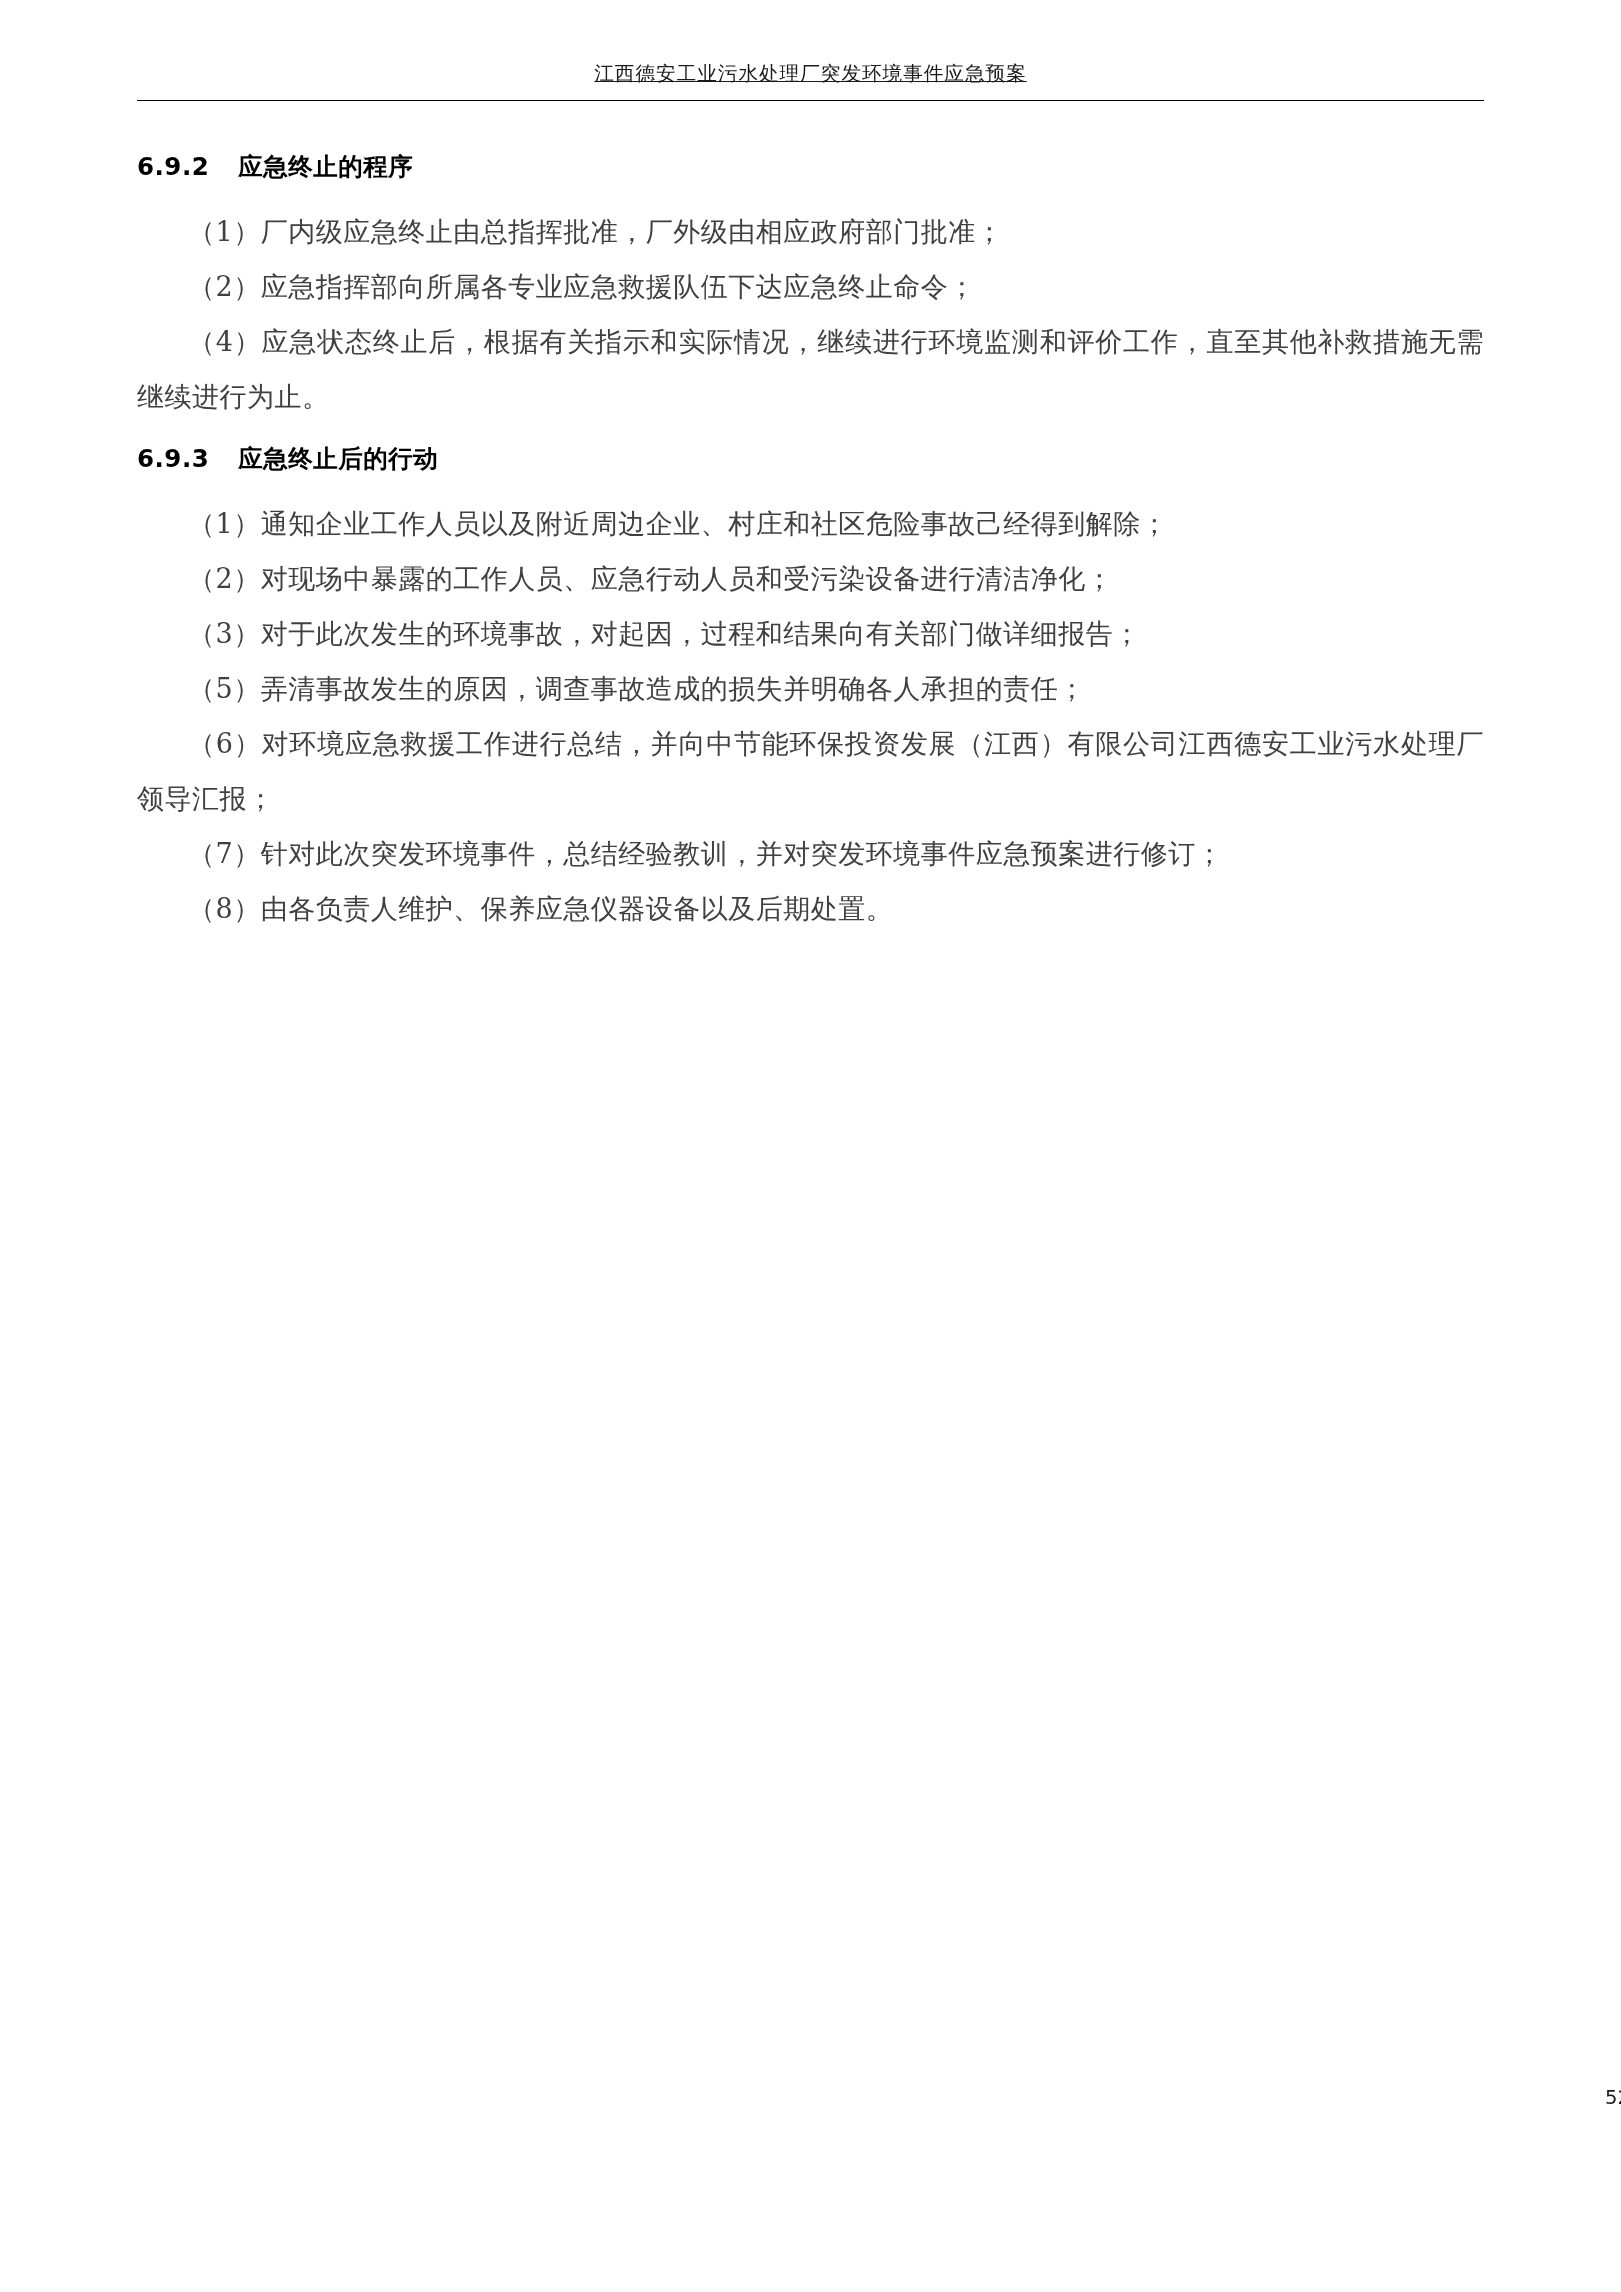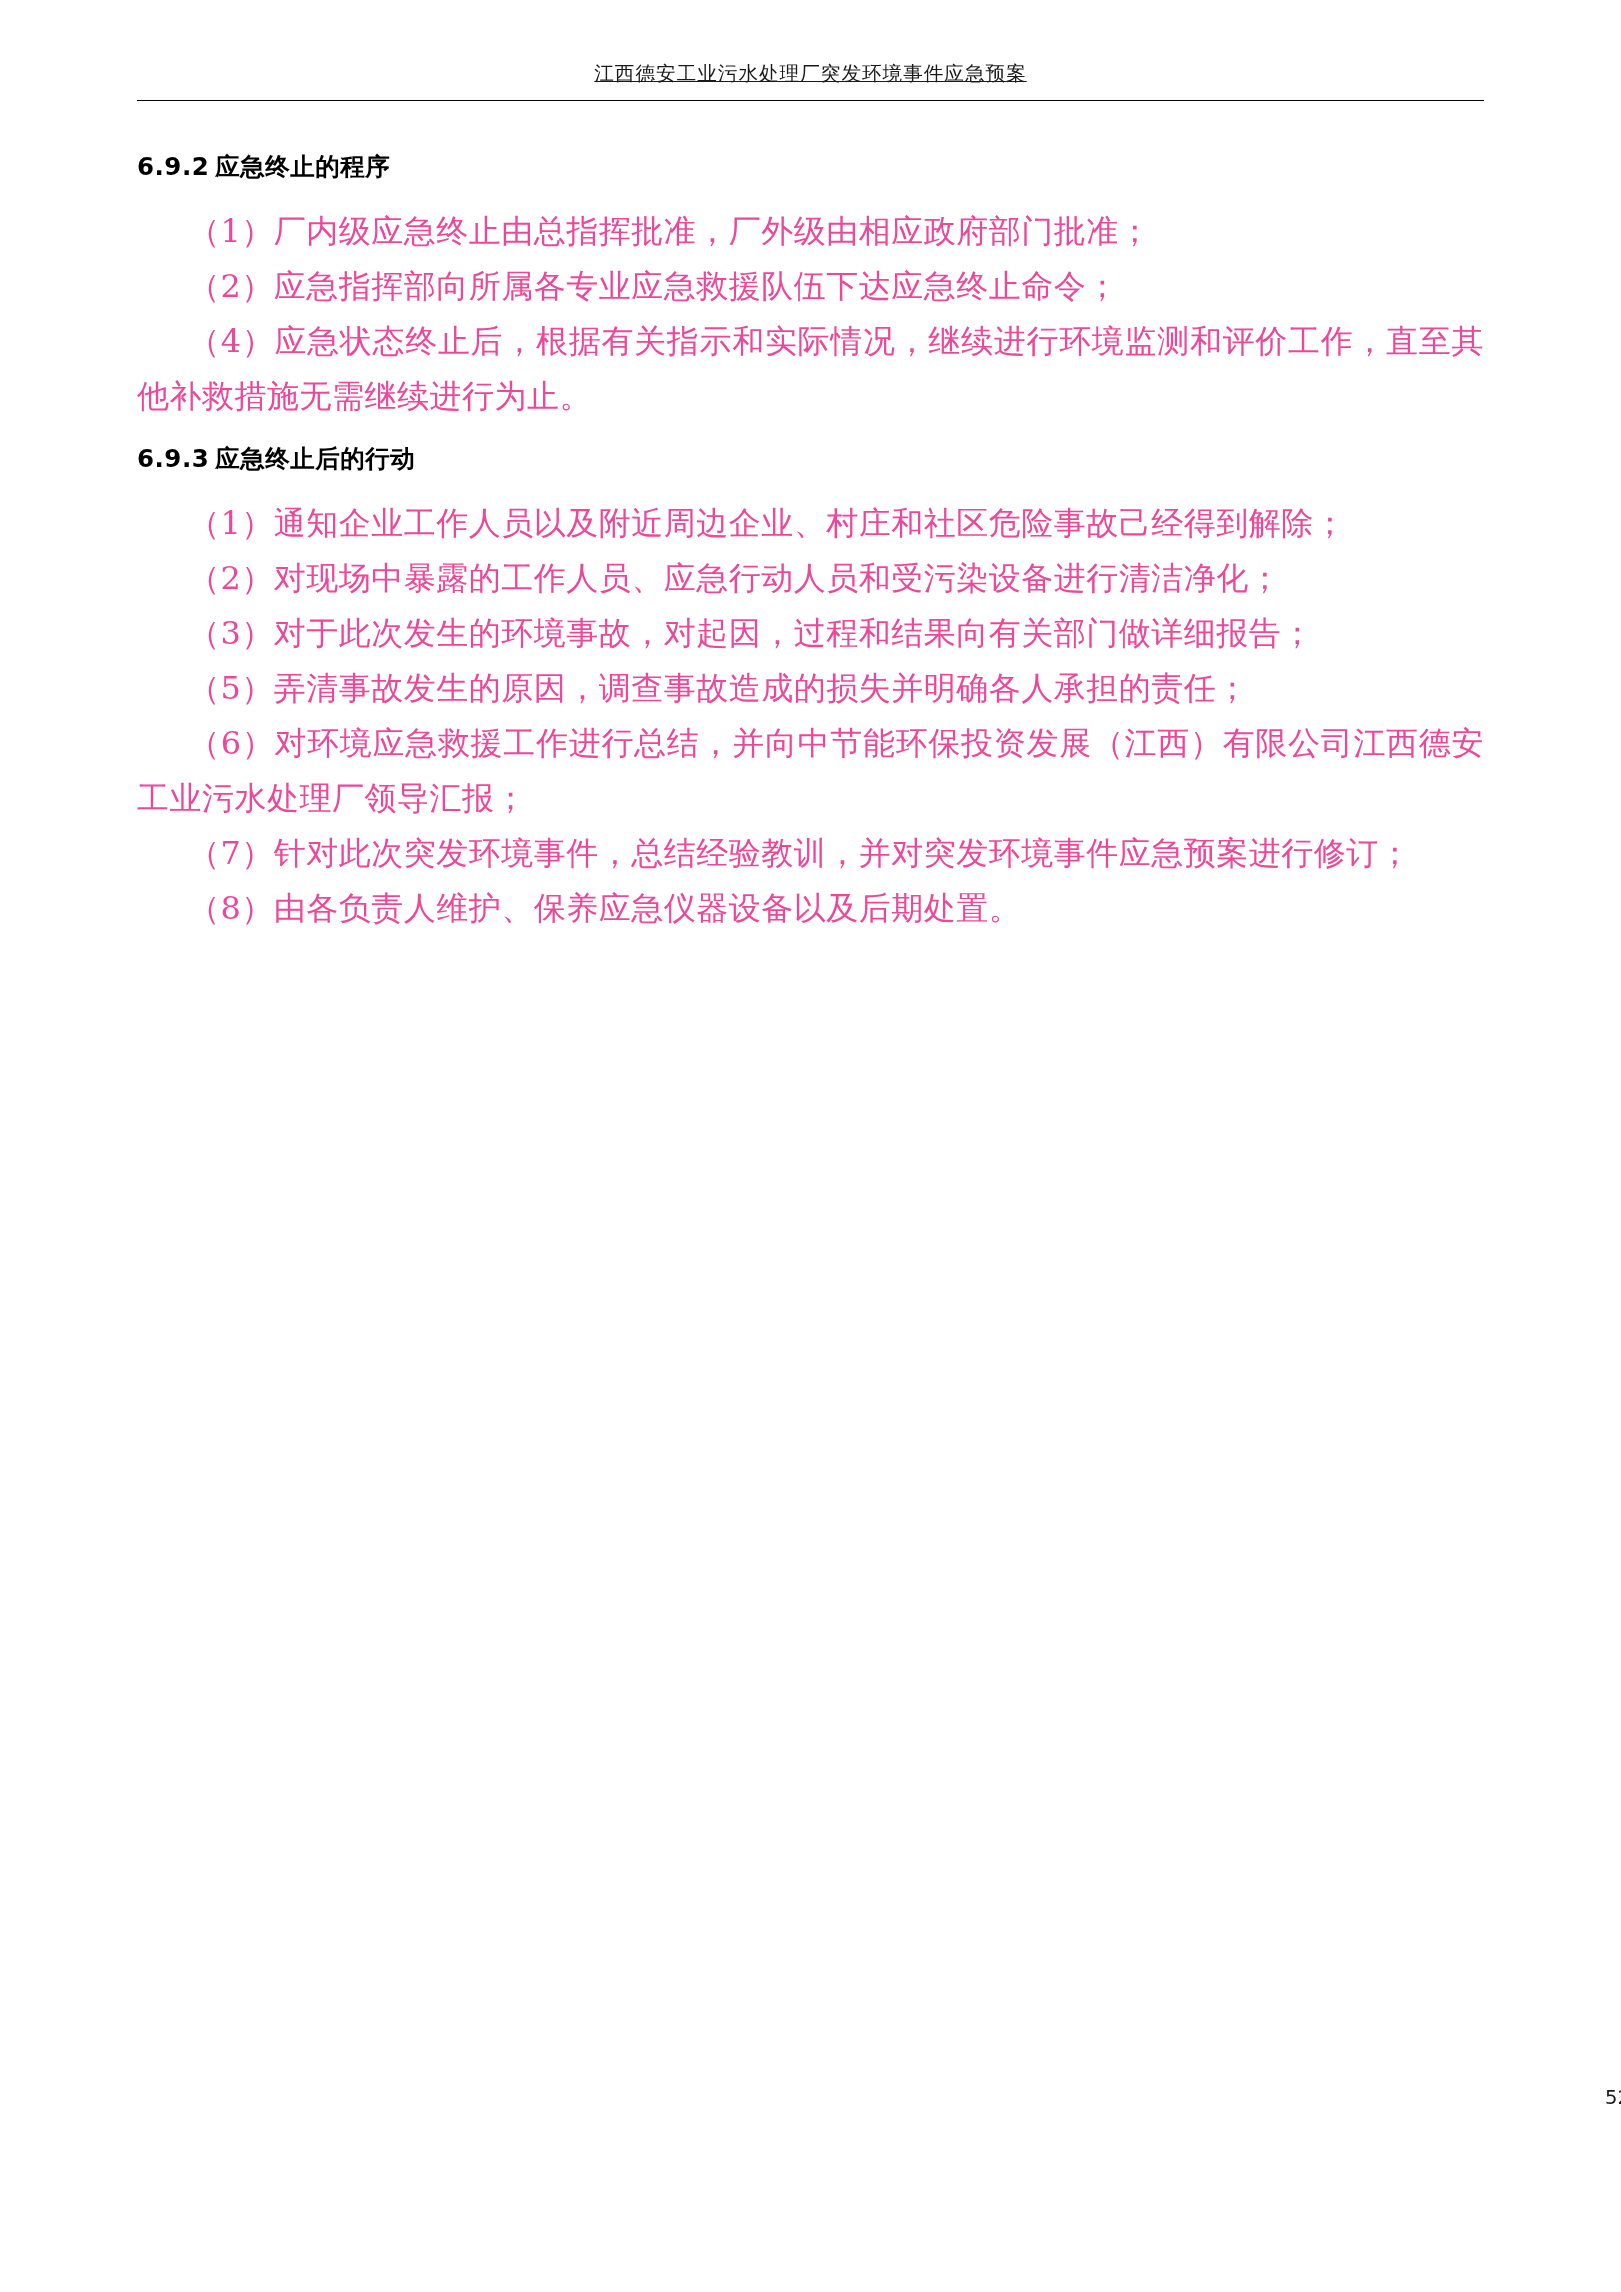--- a/index.html
+++ b/index.html
@@ -55,30 +55,30 @@
     font-family: "DejaVu Sans", "Liberation Sans", sans-serif;
     font-weight: bold;
     font-size: 24.5px;
     margin: 0 0 3.9px 0;
     padding: 0;
     line-height: 43px;
     letter-spacing: 0.5px;
     color: #000;
   }
   h3.section-heading .num {
-    margin-right: 6px;
+    margin-right: 29px;
   }
   .para {
-    font-size: 32px;
+    font-size: 27px;
     line-height: 55px;
     text-indent: 51px;
     margin: 0;
     letter-spacing: 0.5px;
     text-align: justify;
-    color: #ec4899;
+    color: #404040;
   }
   .block-gap {
     height: 13.7px;
   }
   .heading-gap {
     height: 11.8px;
   }
   .page-number {
     position: absolute;
     top: 2086px;

